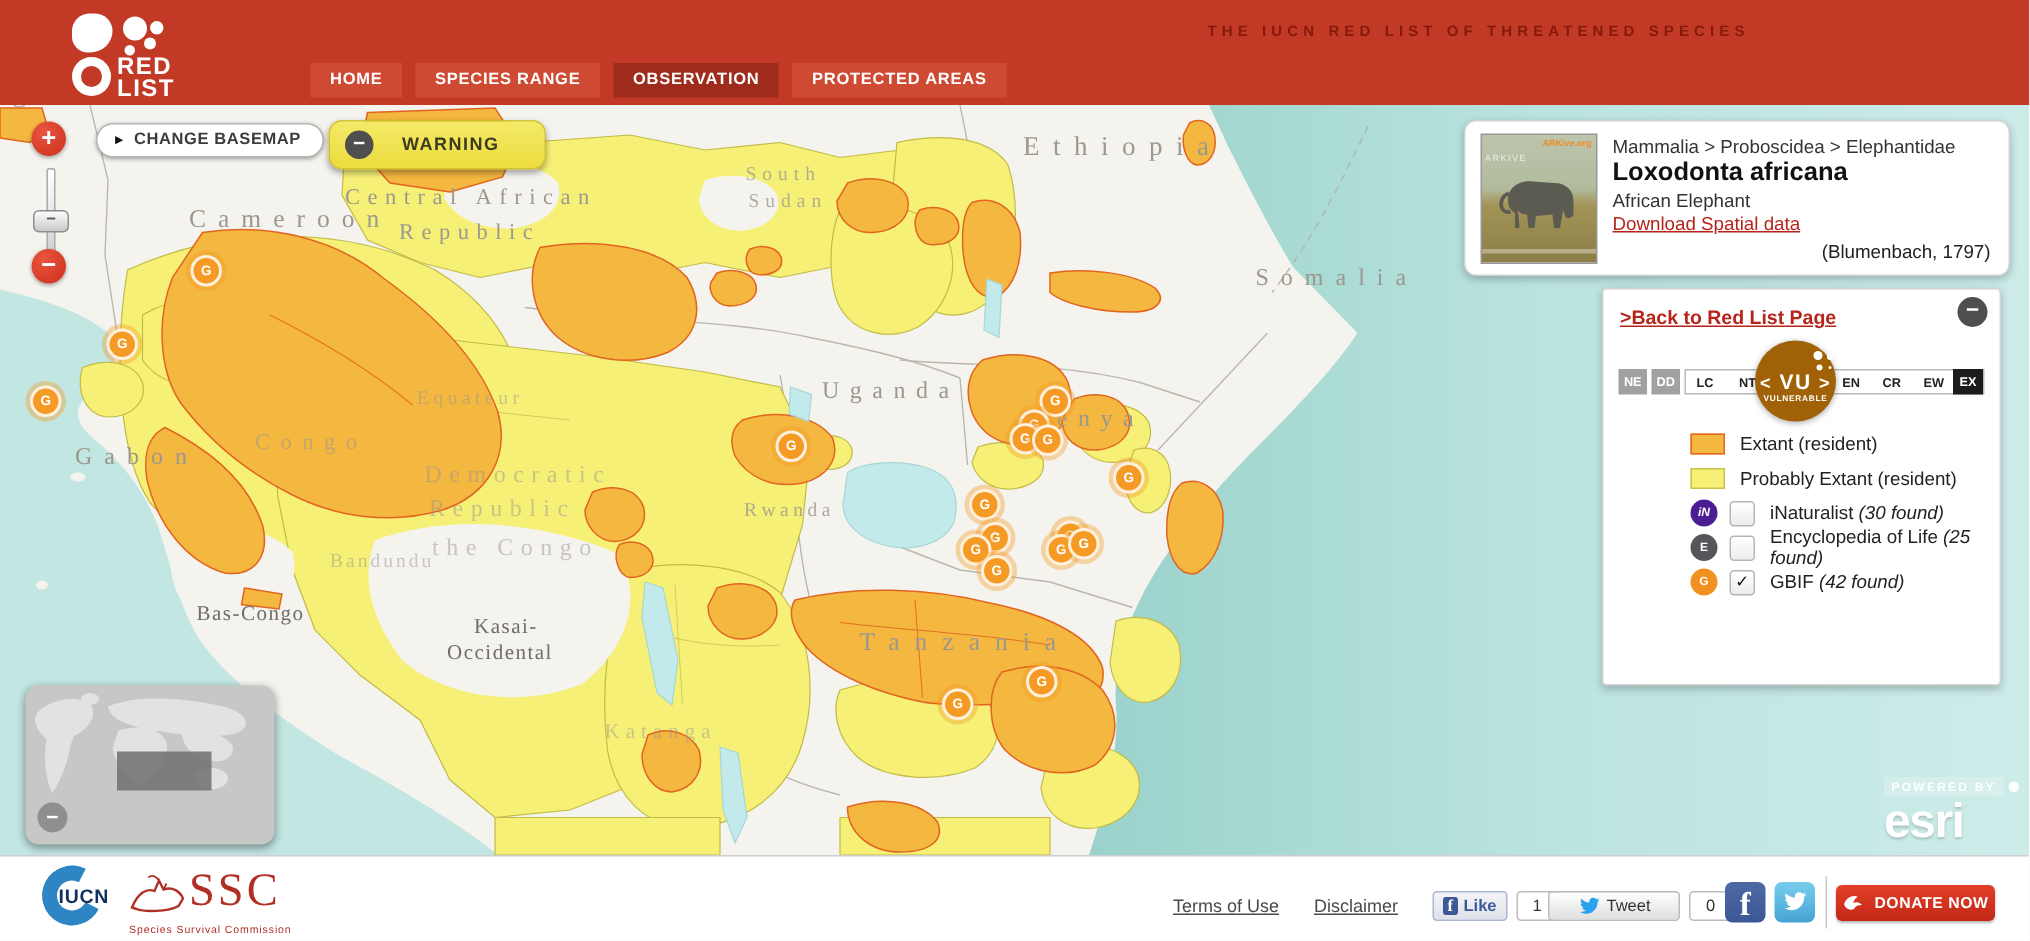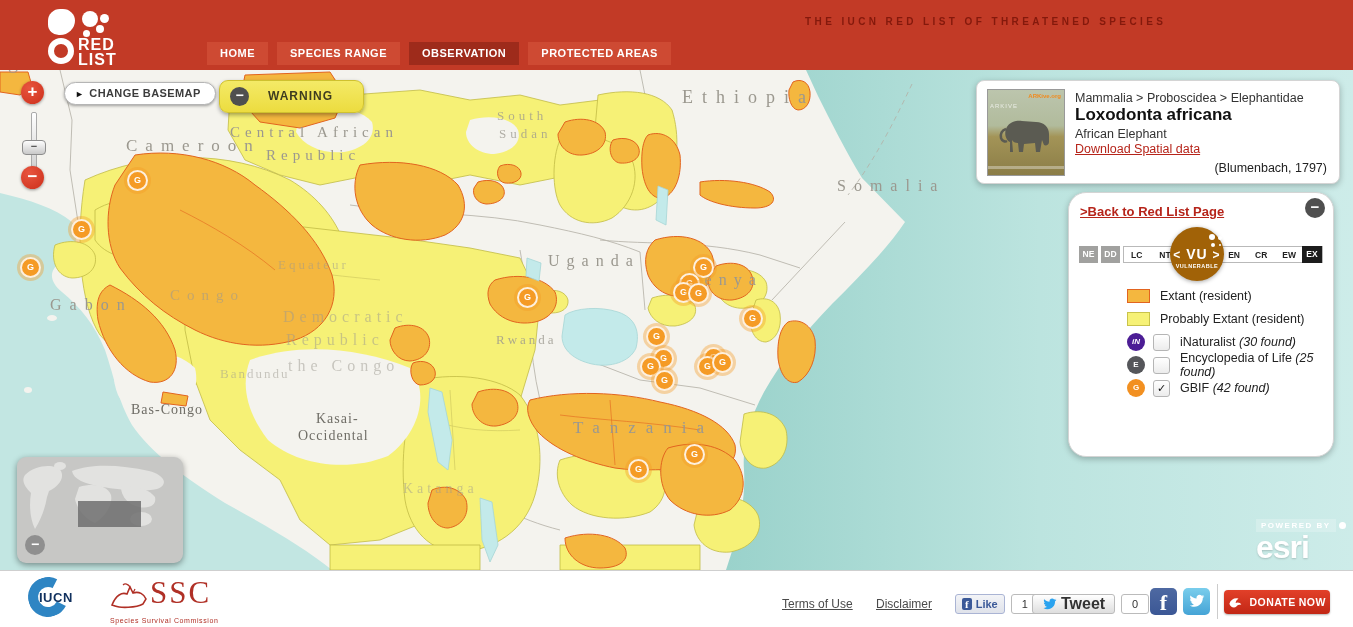--- a/index.html
+++ b/index.html
@@ -48,21 +48,21 @@
   .photo .brand{position:absolute;right:3px;top:3px;font-size:6px;font-weight:bold;color:#f18a1e;}
   .photo .wm{position:absolute;left:2px;top:13px;font-size:6px;color:rgba(255,255,255,.7);letter-spacing:1px;}
   .photo .credit{position:absolute;left:0;bottom:6px;width:100%;height:3px;background:rgba(255,255,255,.35);}
   .photo svg{position:absolute;left:8px;top:22px;}
   .card .crumbs{position:absolute;left:98px;top:10px;font-size:12.5px;color:#333;}
   .card .sci{position:absolute;left:98px;top:24px;font-size:17px;font-weight:bold;color:#111;}
   .card .common{position:absolute;left:98px;top:46px;font-size:12.5px;color:#333;}
   .card .dl{position:absolute;left:98px;top:61px;font-size:12.5px;color:#b6241a;text-decoration:underline;cursor:pointer;}
   .card .auth{position:absolute;right:12px;top:80px;font-size:12.5px;color:#222;}
   
-  .panel{position:absolute;left:1068px;top:192px;width:264px;height:263px;background:#fff;border:1px solid #d4d4d4;border-radius:18px;box-shadow:0 2px 6px rgba(0,0,0,.25);z-index:30;}
+  .panel{position:absolute;left:1068px;top:192px;width:264px;height:263px;background:#fff;border:1px solid #d4d4d4;border-radius:3px;box-shadow:0 2px 6px rgba(0,0,0,.25);z-index:30;}
   .backlink{position:absolute;left:11px;top:11px;font-size:13px;font-weight:bold;color:#b6241a;text-decoration:underline;cursor:pointer;}
   .collapse{position:absolute;right:8px;top:5px;width:20px;height:20px;border-radius:50%;background:#4f4f4f;color:#fff;text-align:center;line-height:18px;font-size:15px;font-weight:bold;cursor:pointer;}
   .status-scale{position:absolute;left:10px;top:53px;width:244px;height:17px;display:flex;align-items:center;}
   .cat{height:17px;line-height:17px;font-size:8.5px;font-weight:bold;text-align:center;}
   .cat.gray{width:19px;background:#a1a19f;color:#fff;margin-right:3px;}
   .catbar{flex:1;height:17px;border:1px solid #b9b9b9;background:#fff;display:flex;align-items:center;box-sizing:border-box;}
   .catbar .grpL{display:flex;gap:17px;margin-left:7px;font-size:8.5px;font-weight:bold;color:#222;}
   .catbar .mid{flex:1;}
   .catbar .grpR{display:flex;gap:15px;margin-right:6px;font-size:8.5px;font-weight:bold;color:#222;}
   .cat.black{width:20px;background:#1c1c1c;color:#fff;margin-left:0;}
@@ -82,31 +82,31 @@
   .browse .bh{position:absolute;left:5px;top:5px;font-size:12px;font-weight:bold;color:#333;letter-spacing:.4px;}
   .cam{position:absolute;left:5px;top:23px;width:20px;height:14px;background:#8f8f8d;border-radius:2px;}
   .cam::after{content:"";position:absolute;left:6px;top:3px;width:8px;height:8px;border-radius:50%;background:#e5e5e3;border:1.5px solid #fff;box-sizing:border-box;}
   .browse .blink{position:absolute;left:33px;top:23px;font-size:12.5px;color:#222;text-decoration:underline;cursor:pointer;}
   .browse .blink .cnt{font-style:italic;}
   
   .footer{position:absolute;left:0;top:570px;width:1353px;height:57px;background:#fff;border-top:1px solid #cfcfcf;z-index:40;}
   .iucn-logo{position:absolute;left:28px;top:6px;width:48px;height:46px;}
   .iucn-ring{position:absolute;left:0;top:0;width:40px;height:40px;border-radius:50%;border:10px solid #2e85c3;border-right-color:transparent;transform:rotate(-18deg);box-sizing:border-box;background:#fff;}
   .iucn-txt{position:absolute;left:11px;top:13px;font-size:13px;font-weight:bold;color:#10305e;letter-spacing:.5px;}
-  .ssc{position:absolute;left:108px;top:6px;width:190px;height:48px;color:#b03026;text-decoration:underline;}
+  .ssc{position:absolute;left:84px;top:6px;width:190px;height:48px;color:#b03026;text-decoration:underline;}
   .ssc .goat{position:absolute;left:0;top:4px;}
   .ssc .ssctxt{position:absolute;left:42px;top:-2px;font-family:"Liberation Serif",serif;font-size:31px;letter-spacing:2px;}
   .ssc .sscsub{position:absolute;left:2px;top:40px;font-size:7px;letter-spacing:.6px;}
   .flink{position:absolute;top:26px;font-size:12px;color:#4a4a4a;text-decoration:underline;cursor:pointer;}
   .like{position:absolute;left:955px;top:23px;display:flex;align-items:center;cursor:pointer;}
   .like .btn{height:18px;background:linear-gradient(#f3f4f7,#dfe2ea);border:1px solid #aab4d4;border-radius:3px;padding:0 6px;font-size:11px;font-weight:bold;color:#3b5998;line-height:18px;}
   .like .btn .f{background:#3b5998;color:#fff;padding:0 3px;border-radius:2px;margin-right:4px;font-family:"Liberation Serif",serif;}
   .bubble{height:18px;min-width:16px;background:#fff;border:1px solid #bbb;border-radius:3px;margin-left:6px;padding:0 5px;font-size:11px;color:#333;line-height:18px;text-align:center;}
   .tweet{position:absolute;left:1032px;top:23px;display:flex;align-items:center;cursor:pointer;}
-  .tweet .btn{height:18px;background:linear-gradient(#fff,#dedede);border:1px solid #bbb;border-radius:3px;padding:0 9px;font-size:16px;font-weight:bold;color:#333;line-height:18px;display:flex;align-items:center;gap:4px;}
+  .tweet .btn{height:18px;background:linear-gradient(#fff,#dedede);border:1px solid #bbb;border-radius:3px;padding:0 19px;font-size:11px;font-weight:normal;color:#333;line-height:18px;display:flex;align-items:center;gap:4px;}
   .sq{position:absolute;top:17px;width:27px;height:27px;border-radius:5px;cursor:pointer;}
   .sq.fb{left:1150px;background:linear-gradient(#4e69a2,#3b5795);color:#fff;font-family:"Liberation Serif",serif;font-weight:bold;font-size:22px;text-align:center;line-height:30px;}
   .sq.tw{left:1183px;background:linear-gradient(#79cdec,#45a4d6);display:flex;align-items:center;justify-content:center;}
   .fdiv{position:absolute;left:1217px;top:13px;width:1px;height:35px;background:#ccc;}
   .donate{position:absolute;left:1224px;top:19px;width:106px;height:24px;background:linear-gradient(#e24029,#c22715);border-radius:4px;box-shadow:0 1px 2px rgba(0,0,0,.3);color:#fff;font-size:10.5px;font-weight:bold;letter-spacing:.4px;line-height:24px;text-align:center;cursor:pointer;}
   .donate svg{vertical-align:-3px;margin-right:4px;}
 </style>
 </head>
 <body>
 

